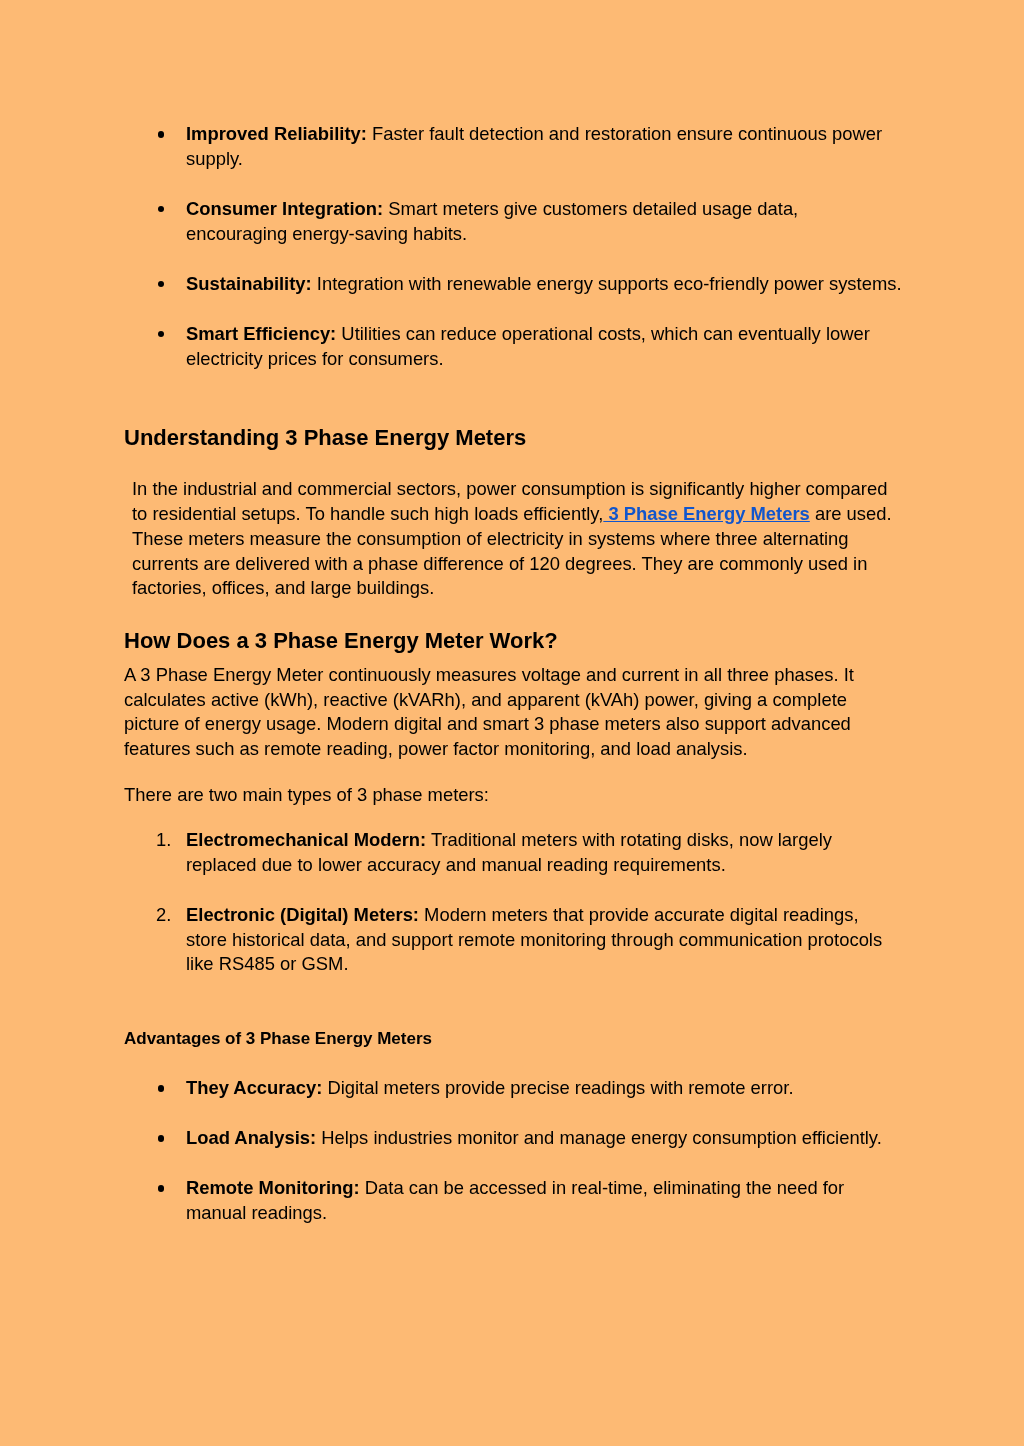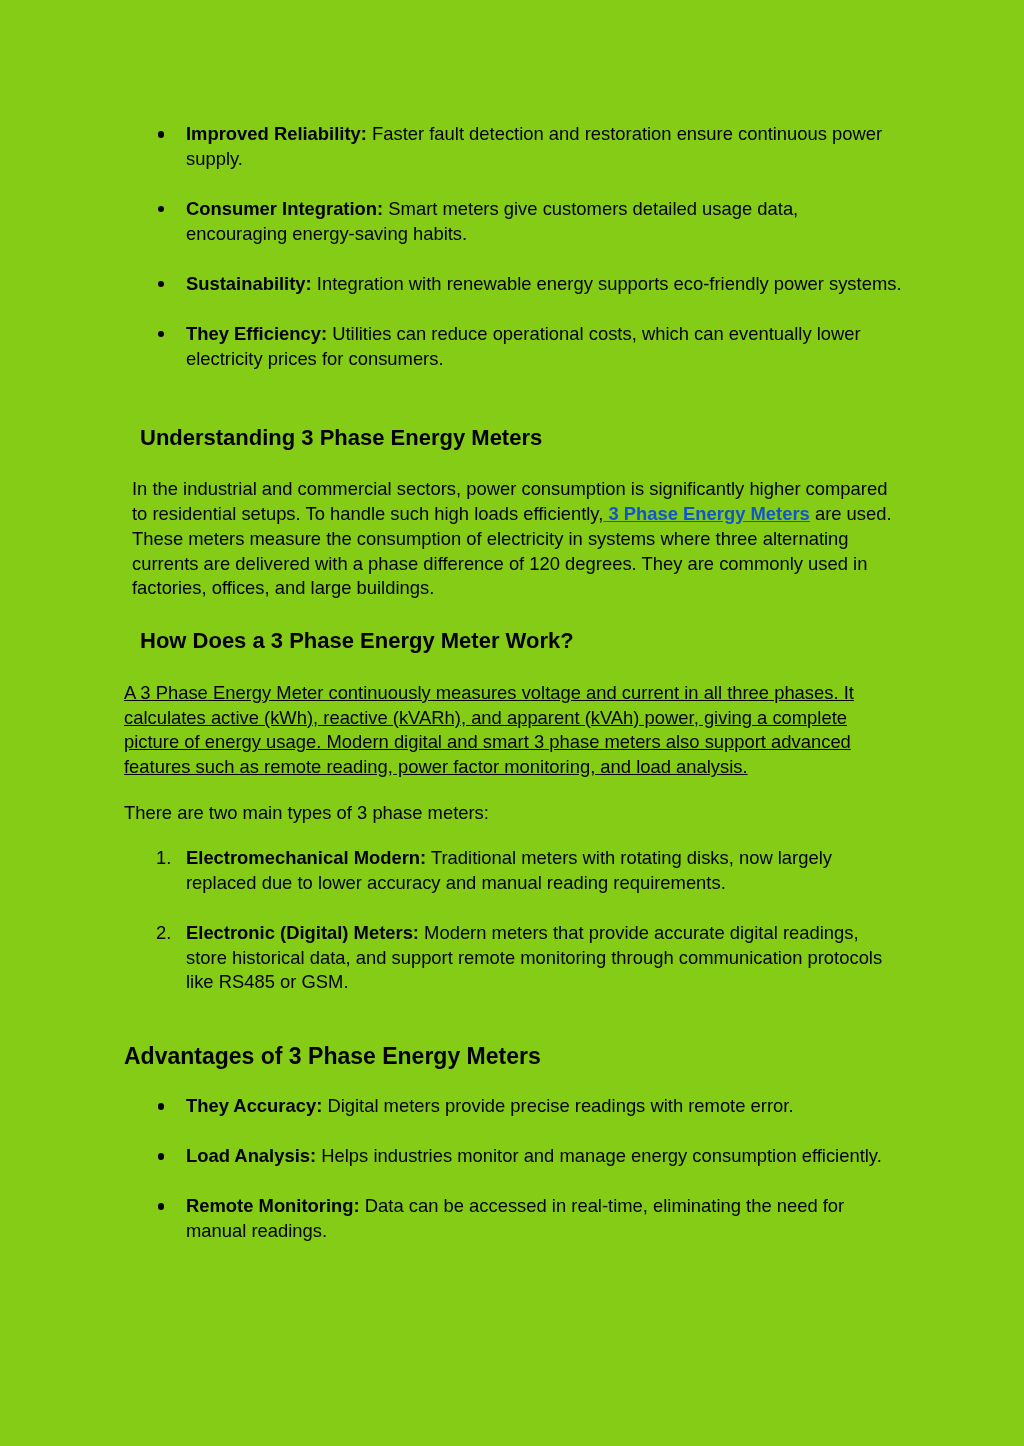--- a/index.html
+++ b/index.html
@@ -4,21 +4,21 @@
 <style>
   html, body {
     margin: 0;
     padding: 0;
     background: #ffffff;
   }
   .page {
     position: relative;
     width: 1024px;
     height: 1446px;
-    background: #84cc16;
+    background: #fdba74;
     color: #000000;
     font-family: "Liberation Sans", "DejaVu Sans", sans-serif;
     font-size: 18.4px;
     line-height: 24.75px;
     overflow: hidden;
   }
   .content {
     padding: 122px 121px 0 124px;
   }
   ul, ol {
@@ -49,34 +49,34 @@
     top: 0;
   }
   .b {
     font-weight: bold;
   }
   h2 {
     font-size: 22px;
     line-height: 28px;
     font-weight: bold;
     color: #000000;
-    margin: 16px;
+    margin: 0;
   }
   h3 {
-    font-size: 23px;
+    font-size: 17px;
     line-height: 25px;
     font-weight: bold;
     color: #000000;
     margin: 0;
   }
   p { margin: 0; }
   h2.understanding { margin-top: 52.5px; }
   p.understanding-para { margin-top: 25.5px; margin-left: 8px; }
   h2.how { margin-top: 25.75px; }
-  p.how-para { margin-top: 26px; text-decoration: underline; }
+  p.how-para { margin-top: 8px; }
   p.types-intro { margin-top: 21px; }
   ol.types { margin-top: 20.25px; }
   h3.adv-heading { margin-top: 49px; }
   ul.adv { margin-top: 25px; }
   a.doclink {
     color: #1155cc;
     font-weight: bold;
     text-decoration: underline;
     cursor: pointer;
   }
@@ -95,21 +95,21 @@
       <li>
         <span class="dot"></span>
         <span class="b">Consumer Integration:</span><span> Smart meters give customers detailed usage data, encouraging energy-saving habits.</span>
       </li>
       <li>
         <span class="dot"></span>
         <span class="b">Sustainability:</span><span> Integration with renewable energy supports eco-friendly power systems.</span>
       </li>
       <li>
         <span class="dot"></span>
-        <span class="b">They Efficiency:</span><span> Utilities can reduce operational costs, which can eventually lower electricity prices for consumers.</span>
+        <span class="b">Smart Efficiency:</span><span> Utilities can reduce operational costs, which can eventually lower electricity prices for consumers.</span>
       </li>
     </ul>
 
     <h2 class="understanding">Understanding 3 Phase Energy Meters</h2>
 
     <p class="understanding-para"><span>In the industrial and commercial sectors, power consumption is significantly higher compared to residential setups. To handle such high loads efficiently,</span><a class="doclink"> 3 Phase Energy Meters</a><span> are used. These meters measure the consumption of electricity in systems where three alternating currents are delivered with a phase difference of 120 degrees. They are commonly used in factories, offices, and large buildings.</span></p>
 
     <h2 class="how">How Does a 3 Phase Energy Meter Work?</h2>
 
     <p class="how-para">A 3 Phase Energy Meter continuously measures voltage and current in all three phases. It calculates active (kWh), reactive (kVARh), and apparent (kVAh) power, giving a complete picture of energy usage. Modern digital and smart 3 phase meters also support advanced features such as remote reading, power factor monitoring, and load analysis.</p>

